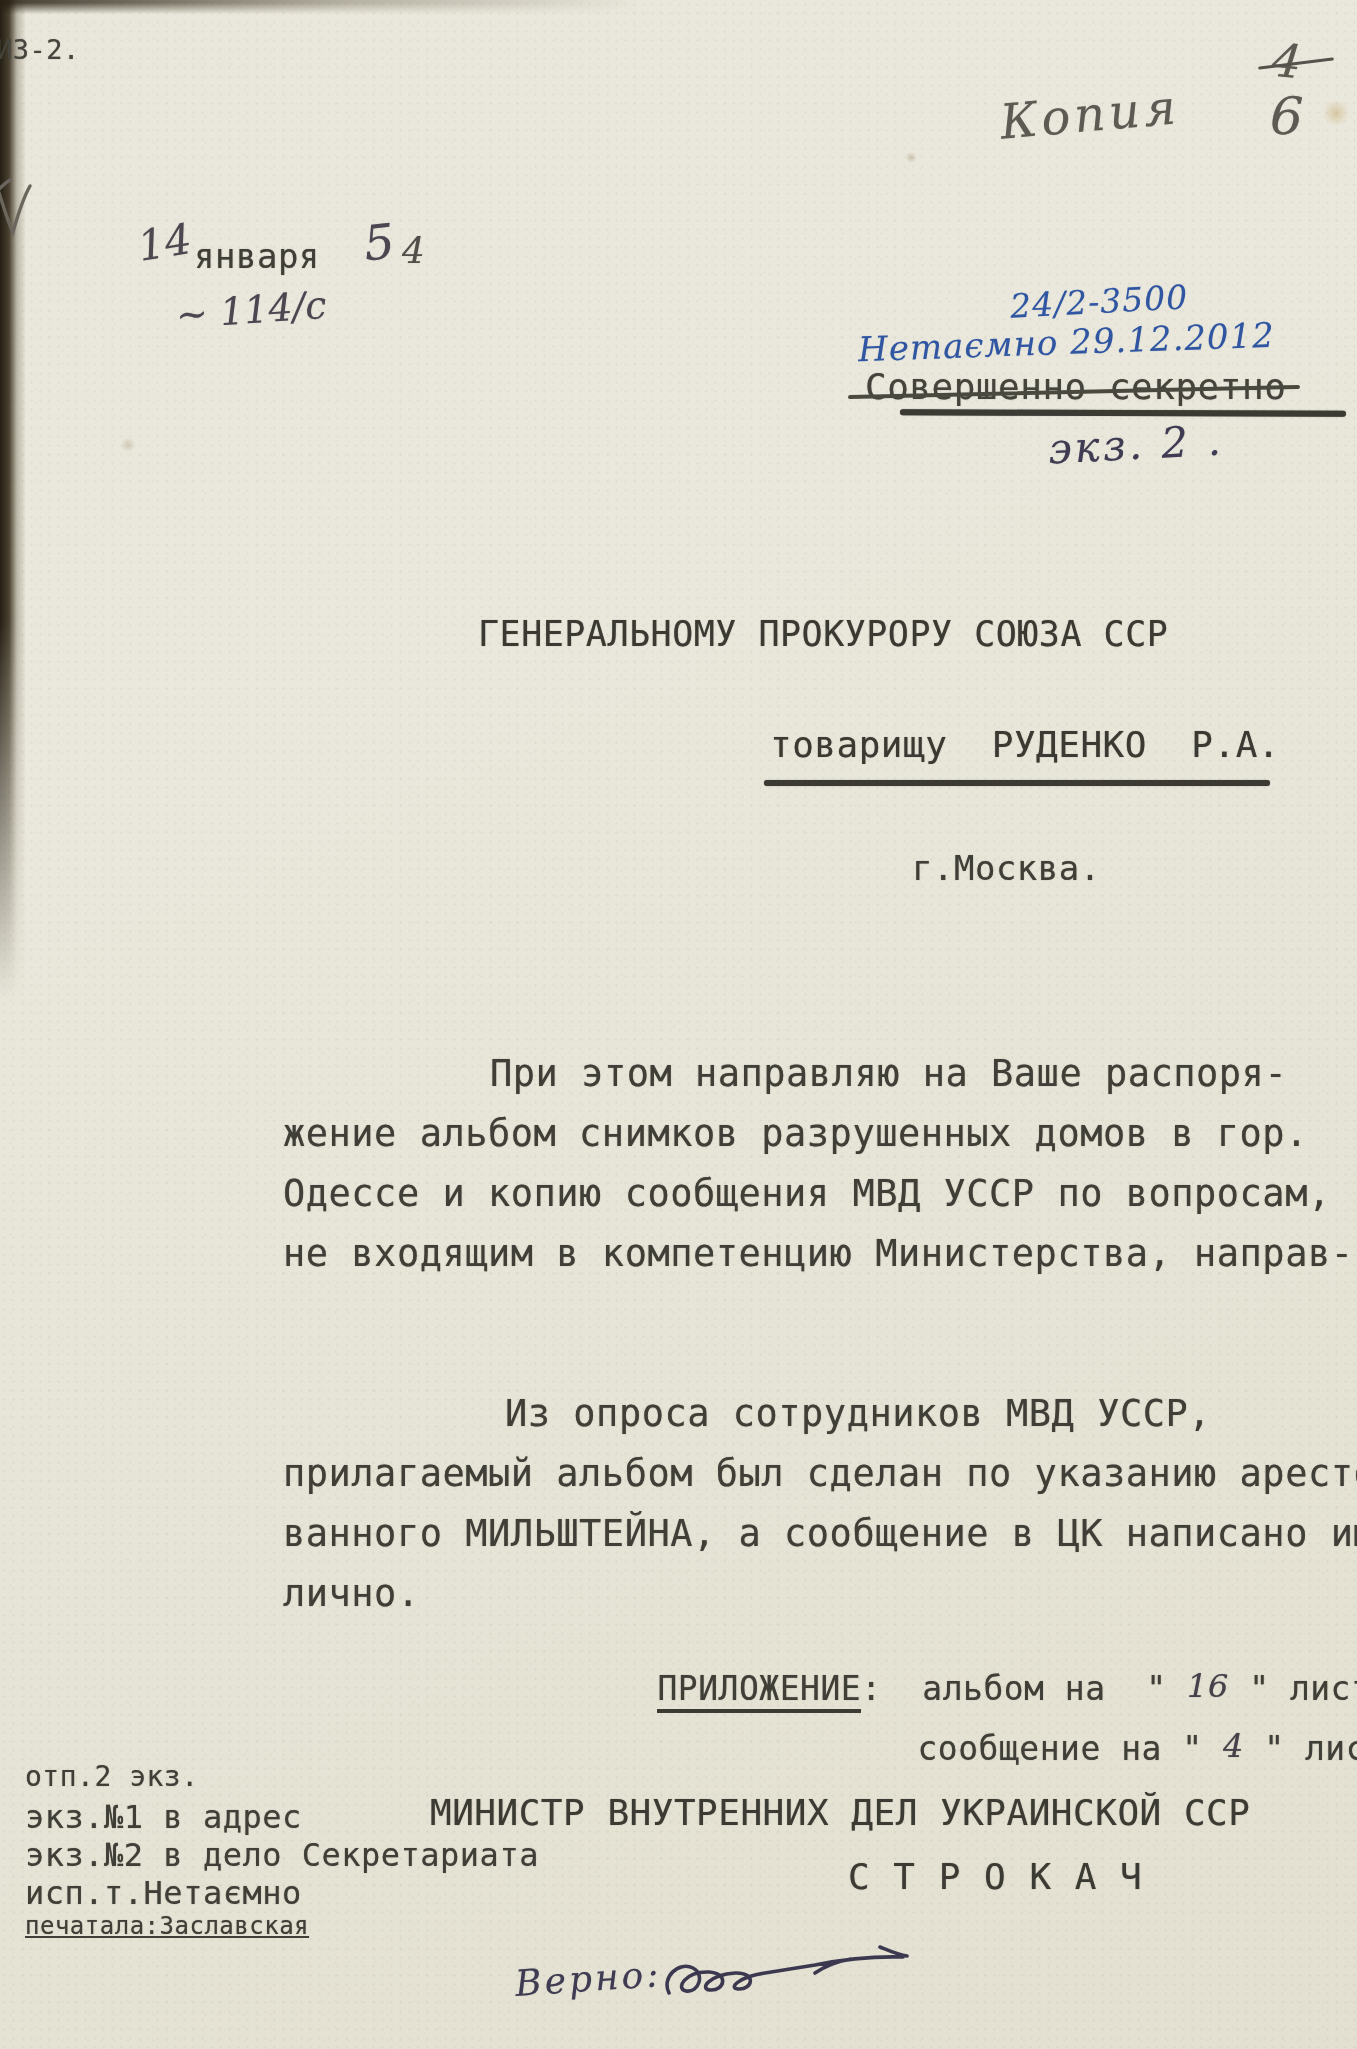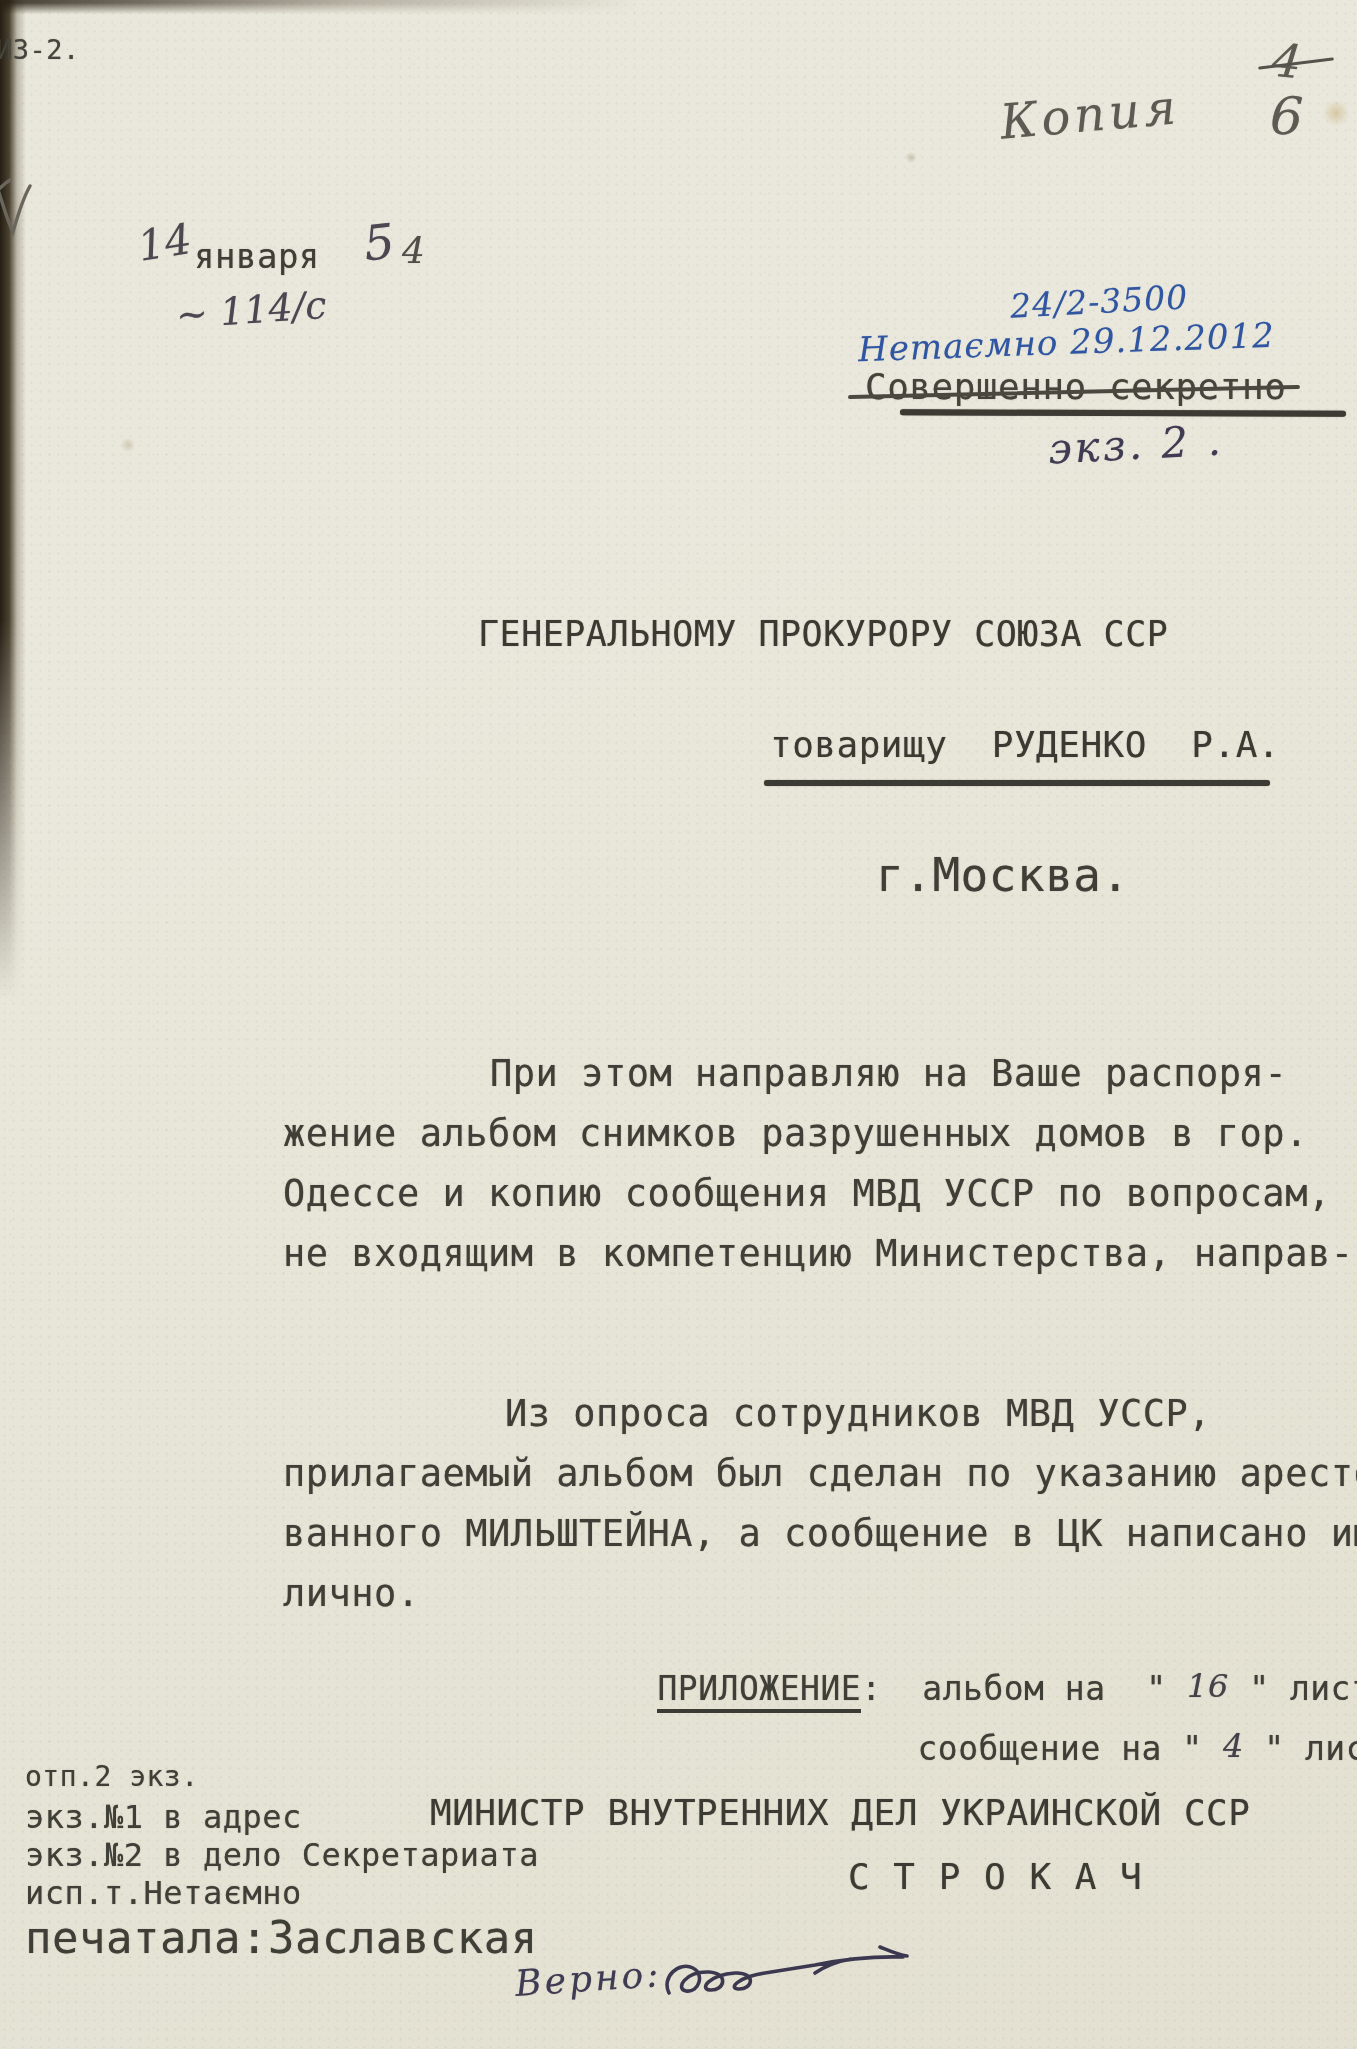--- a/index.html
+++ b/index.html
@@ -85,21 +85,21 @@
 
   <div class="typed" style="left:865px;top:366px;font-size:36px;color:#44433c;">Совершенно секретно</div>
   <div class="strike" style="left:848px;top:390px;width:452px;height:3.5px;transform:rotate(-1.3deg);"></div>
   <div class="bar" style="left:900px;top:410px;width:446px;height:6px;transform:rotate(0.2deg);"></div>
 
   <div class="hand ink" style="left:1048px;top:420px;font-size:42px;transform:rotate(-3deg);letter-spacing:3px;">экз. 2 .</div>
 
   <div class="typed" style="left:478px;top:614px;font-size:35px;color:#3a3932;">ГЕНЕРАЛЬНОМУ ПРОКУРОРУ СОЮЗА ССР</div>
   <div class="typed" style="left:770px;top:724px;font-size:36px;color:#3a3932;">товарищу  РУДЕНКО  Р.А.</div>
   <div class="bar" style="left:764px;top:780px;width:506px;height:6px;"></div>
-  <div class="typed" style="left:876px;top:848px;font-size:46px;">г.Москва.</div>
+  <div class="typed" style="left:912px;top:848px;font-size:34px;">г.Москва.</div>
 
   <div class="typed" style="left:490px;top:1052px;font-size:37px;">При этом направляю на Ваше распоря-</div>
   <div class="typed" style="left:283px;top:1112px;font-size:37px;">жение альбом снимков разрушенных домов в гор.</div>
   <div class="typed" style="left:283px;top:1172px;font-size:37px;">Одессе и копию сообщения МВД УССР по вопросам,</div>
   <div class="typed" style="left:283px;top:1232px;font-size:37px;">не входящим в компетенцию Министерства, направ-</div>
 
   <div class="typed" style="left:505px;top:1392px;font-size:37px;">Из опроса сотрудников МВД УССР,</div>
   <div class="typed" style="left:283px;top:1452px;font-size:37px;">прилагаемый альбом был сделан по указанию аресто-</div>
   <div class="typed" style="left:283px;top:1512px;font-size:37px;">ванного МИЛЬШТЕЙНА, а сообщение в ЦК написано им</div>
   <div class="typed" style="left:283px;top:1572px;font-size:37px;">лично.</div>
@@ -108,21 +108,21 @@
     <span class="u-label">ПРИЛОЖЕНИЕ</span><span>:</span><span>  альбом на  " </span><span class="attach-val">16</span><span> " листах</span>
   </div>
   <div class="typed" style="left:836px;top:1690px;font-size:33px;">
     <span>сообщение на " </span><span class="attach-val">4</span><span> " лист.</span>
   </div>
 
   <div class="typed" style="left:25px;top:1760px;font-size:28px;">отп.2 экз.</div>
   <div class="typed" style="left:25px;top:1798px;font-size:32px;">экз.№1 в адрес</div>
   <div class="typed" style="left:25px;top:1836px;font-size:32px;">экз.№2 в дело Секретариата</div>
   <div class="typed" style="left:25px;top:1874px;font-size:32px;">исп.т.Нетаємно</div>
-  <div class="typed" style="left:25px;top:1912px;font-size:44px;">печатала:Заславская</div>
+  <div class="typed" style="left:25px;top:1912px;font-size:24px;text-decoration:underline;">печатала:Заславская</div>
 
   <div class="typed" style="left:430px;top:1792px;font-size:36px;color:#3b3a33;">МИНИСТР ВНУТРЕННИХ ДЕЛ УКРАИНСКОЙ ССР</div>
   <div class="typed" style="left:848px;top:1856px;font-size:36px;color:#3b3a33;letter-spacing:1px;">С Т Р О К А Ч</div>
 
   <div class="hand ink" style="left:515px;top:1958px;font-size:36px;transform:rotate(-4deg);letter-spacing:3px;">Верно:</div>
   <svg class="mark" style="left:655px;top:1935px;" width="270" height="85" viewBox="0 0 270 85">
     <path d="M14,58 C6,42 24,26 38,33 C50,39 44,58 31,56 C20,54 30,36 54,37 C74,38 70,56 55,55 C44,54 54,40 80,38 C102,37 98,55 83,54 C73,53 84,42 110,38 L160,30 C185,25 215,21 248,22 M160,38 C172,30 184,26 196,24 M225,12 C235,16 244,20 252,21" fill="none" stroke="#3c3850" stroke-width="3.6" stroke-linecap="round"></path>
   </svg>
 </div>
 

